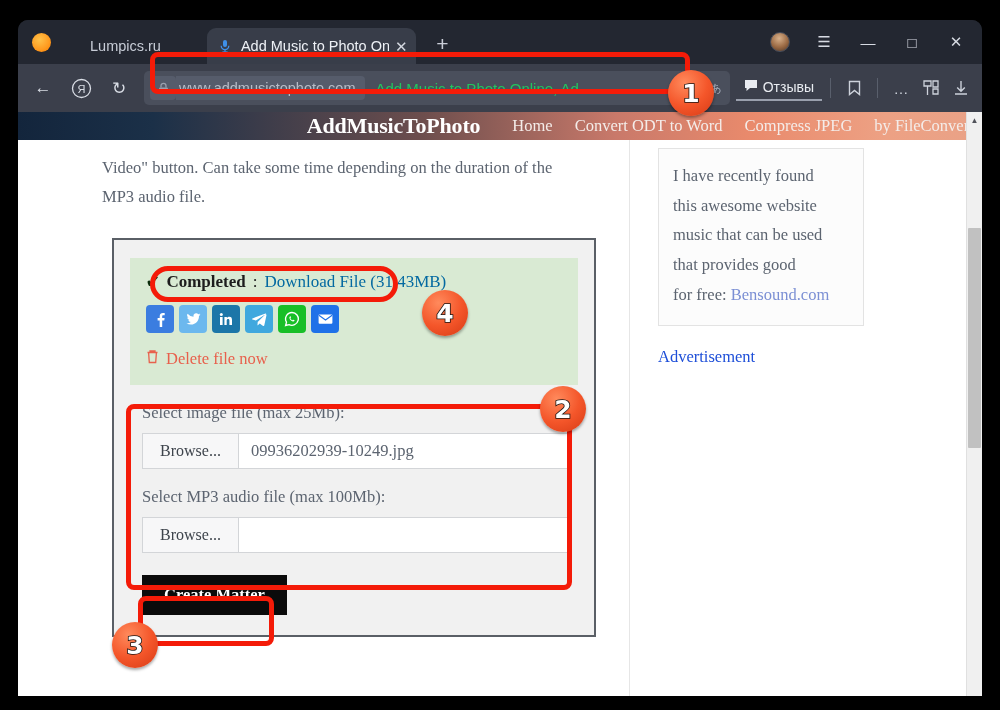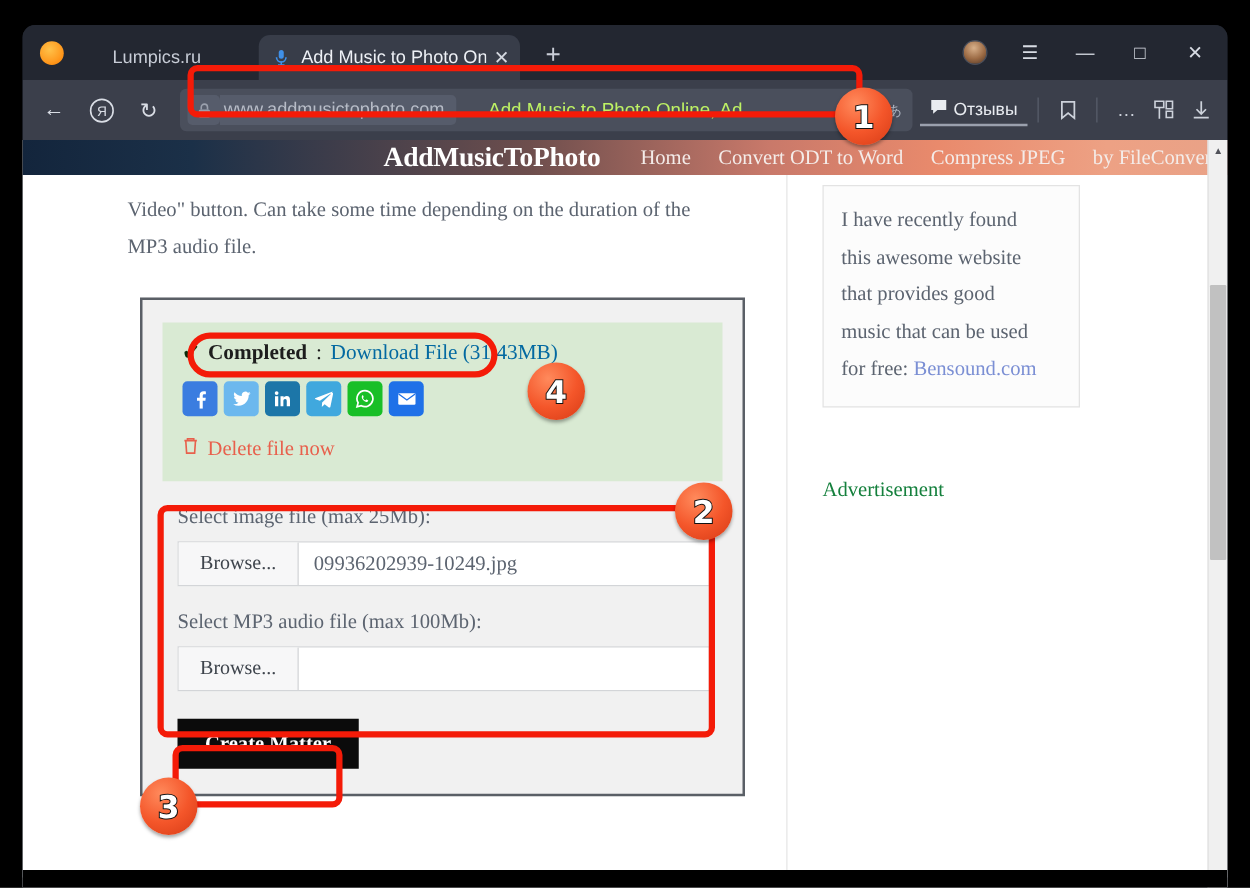--- a/index.html
+++ b/index.html
@@ -123,22 +123,22 @@
   .urlchip {
     height: 24px;
     background: #565c6b;
     border-radius: 0 4px 4px 0;
     display: flex; align-items: center;
     padding: 0 9px 0 3px;
     color: #b7bcc7; font-size: 14.5px;
     white-space: nowrap; flex: 0 0 auto;
   }
   .pagetitle {
-    color: #bef264; font-size: 15px;
-    margin-left: 26px;
+    color: #22c55e; font-size: 15px;
+    margin-left: 11px;
     white-space: nowrap; overflow: hidden;
     flex: 1 1 auto;
   }
   .translate-icon { color: #aeb4c0; font-size: 11px; flex: 0 0 auto; margin-left: 6px;}
   .toolbar-right { display: flex; align-items: center; flex: 0 0 auto; }
   .otzyv {
     display: flex; align-items: center; gap: 5px;
     color: #e9ecf1; font-size: 14px;
     padding: 0 8px;
     border-bottom: 2px solid #9aa0ad;
@@ -291,22 +291,22 @@
     width: 206px;
     padding: 12px 14px 16px 14px;
     margin-top: 8px;
     font-family: "Liberation Serif", serif;
     font-size: 16.5px; color: #5c6470;
     line-height: 1.8;
   }
   .quote-box a { color: #7b8fd4; text-decoration: none; }
   .ad-label {
     font-family: "Liberation Serif", serif;
-    font-size: 16.5px; color: #15803d;
-    margin-top: 56px;
+    font-size: 16.5px; color: #1d4ed8;
+    margin-top: 21px;
   }
 
   
   .bottom-strip {
     position: absolute;
     left: 0; right: 0; bottom: 0;
     height: 18px; background: #000;
   }
 
   
@@ -536,22 +536,22 @@
             </div>
 
             <button class="create-btn">Create Matter</button>
           </div>
         </div>
 
         <div class="col-side">
           <div class="quote-box">
             <div>I have recently found</div>
             <div>this awesome website</div>
+            <div>music that can be used</div>
             <div>that provides good</div>
-            <div>music that can be used</div>
             <div><span>for free: </span><a href="#">Bensound.com</a></div>
           </div>
           <div class="ad-label">Advertisement</div>
         </div>
 
       </div>
 
       <div class="scrollbar">
         <div class="sb-arrow">▲</div>
         <div class="sb-thumb"></div>

